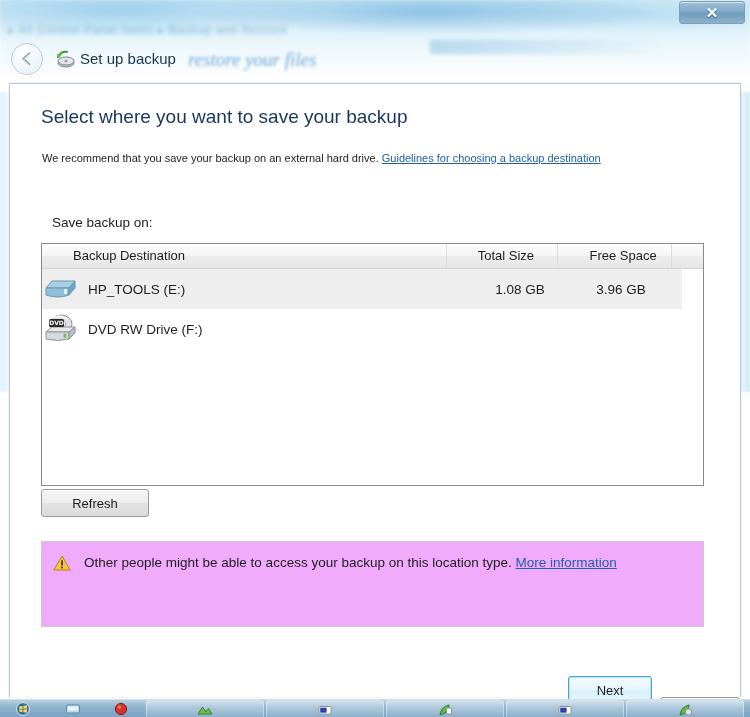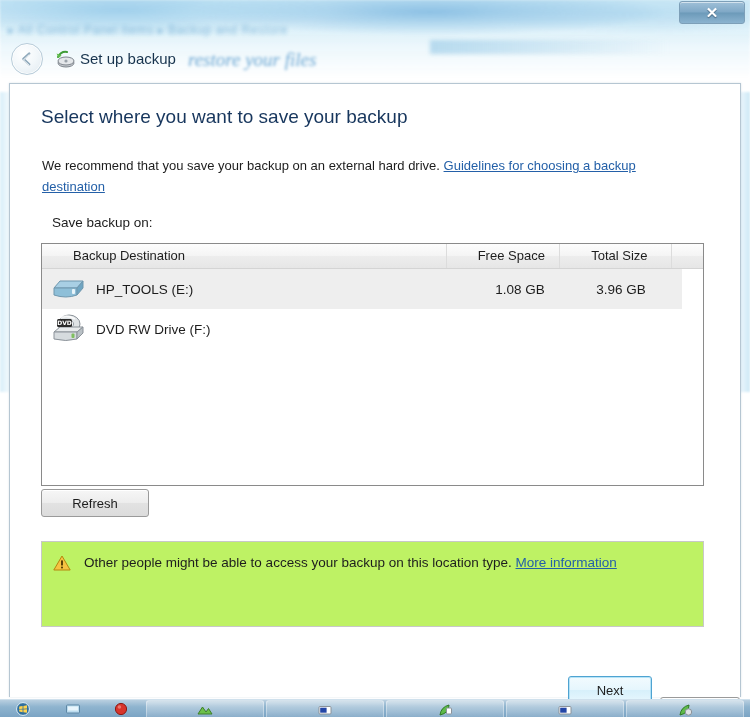--- a/index.html
+++ b/index.html
@@ -117,24 +117,23 @@
   .h1 {
     position: absolute; left: 31px; top: 22px;
     font-size: 19px;
     color: #17365d;
     white-space: nowrap;
   }
 
   .intro {
     position: absolute; left: 32px; top: 64px;
     width: 660px;
-    font-size: 13px;
+    font-size: 11px;
     color: #1d1d1d;
     line-height: 21px;
-    margin-top: 7px;
   }
   a.link {
     color: #2460a8;
     text-decoration: underline;
     cursor: pointer;
   }
 
   .save-on-label {
     position: absolute; left: 32px; top: 131px;
     font-size: 13.5px;
@@ -178,21 +177,20 @@
     height: 40px;
     cursor: pointer;
   }
   .lv-row.selected {
     background: #eeeeee;
     width: 640px;
   }
   .cell-name {
     width: 434px;
     display: flex; align-items: center;
-    padding-left: 8px;
   }
   .cell-name .icon { width: 38px; height: 32px; flex: 0 0 38px; }
   .cell-name .label {
     font-size: 13.5px; color: #1d1d1d;
     margin-left: 8px; white-space: nowrap;
   }
   .cell-num {
     font-size: 13.5px; color: #1d1d1d;
     text-align: center;
     padding-right: 14px;
@@ -213,21 +211,21 @@
     color: #1d1d1d;
     font-family: "Liberation Sans", sans-serif;
     cursor: pointer;
   }
 
   
   .warn-box {
     position: absolute; left: 31px; top: 457px;
     width: 663px; height: 86px;
     border: 1px solid #c8c8c8;
-    background: #bef264;
+    background: #f0abfc;
   }
   .warn-icon {
     position: absolute; left: 11px; top: 13px;
     width: 18px; height: 16px;
   }
   .warn-text {
     position: absolute; left: 42px; top: 10px;
     width: 600px;
     font-size: 13.5px;
     color: #1d1d1d;
@@ -324,22 +322,22 @@
     <div class="intro">
       <span>We recommend that you save your backup on an external hard drive. </span><a class="link">Guidelines for choosing a backup destination</a>
     </div>
 
     <div class="save-on-label">Save backup on:</div>
 
     <div class="listview">
 
       <div class="lv-header">
         <div class="lv-th th-name">Backup Destination</div>
+        <div class="lv-th th-total">Total Size</div>
         <div class="lv-th th-free">Free Space</div>
-        <div class="lv-th th-total">Total Size</div>
         <div class="lv-th th-pad"></div>
       </div>
 
       <div class="lv-row selected">
         <div class="cell-name">
           <svg class="icon" viewBox="0 0 38 32">
             <path d="M4 15 L10 8 L33 8 L27 15 Z" fill="#a8cfe4" stroke="#6f97ae" stroke-width="1"></path>
             <path d="M4 15 L27 15 L27 22 Q16 26 4 22 Z" fill="#8ebfd8" stroke="#6f97ae" stroke-width="1"></path>
             <path d="M27 15 L33 8 L33 15 L27 22 Z" fill="#6fa5c2" stroke="#6f97ae" stroke-width="1"></path>
             <rect x="22" y="16" width="3" height="5" rx="1" fill="#e8f4fa"></rect>

